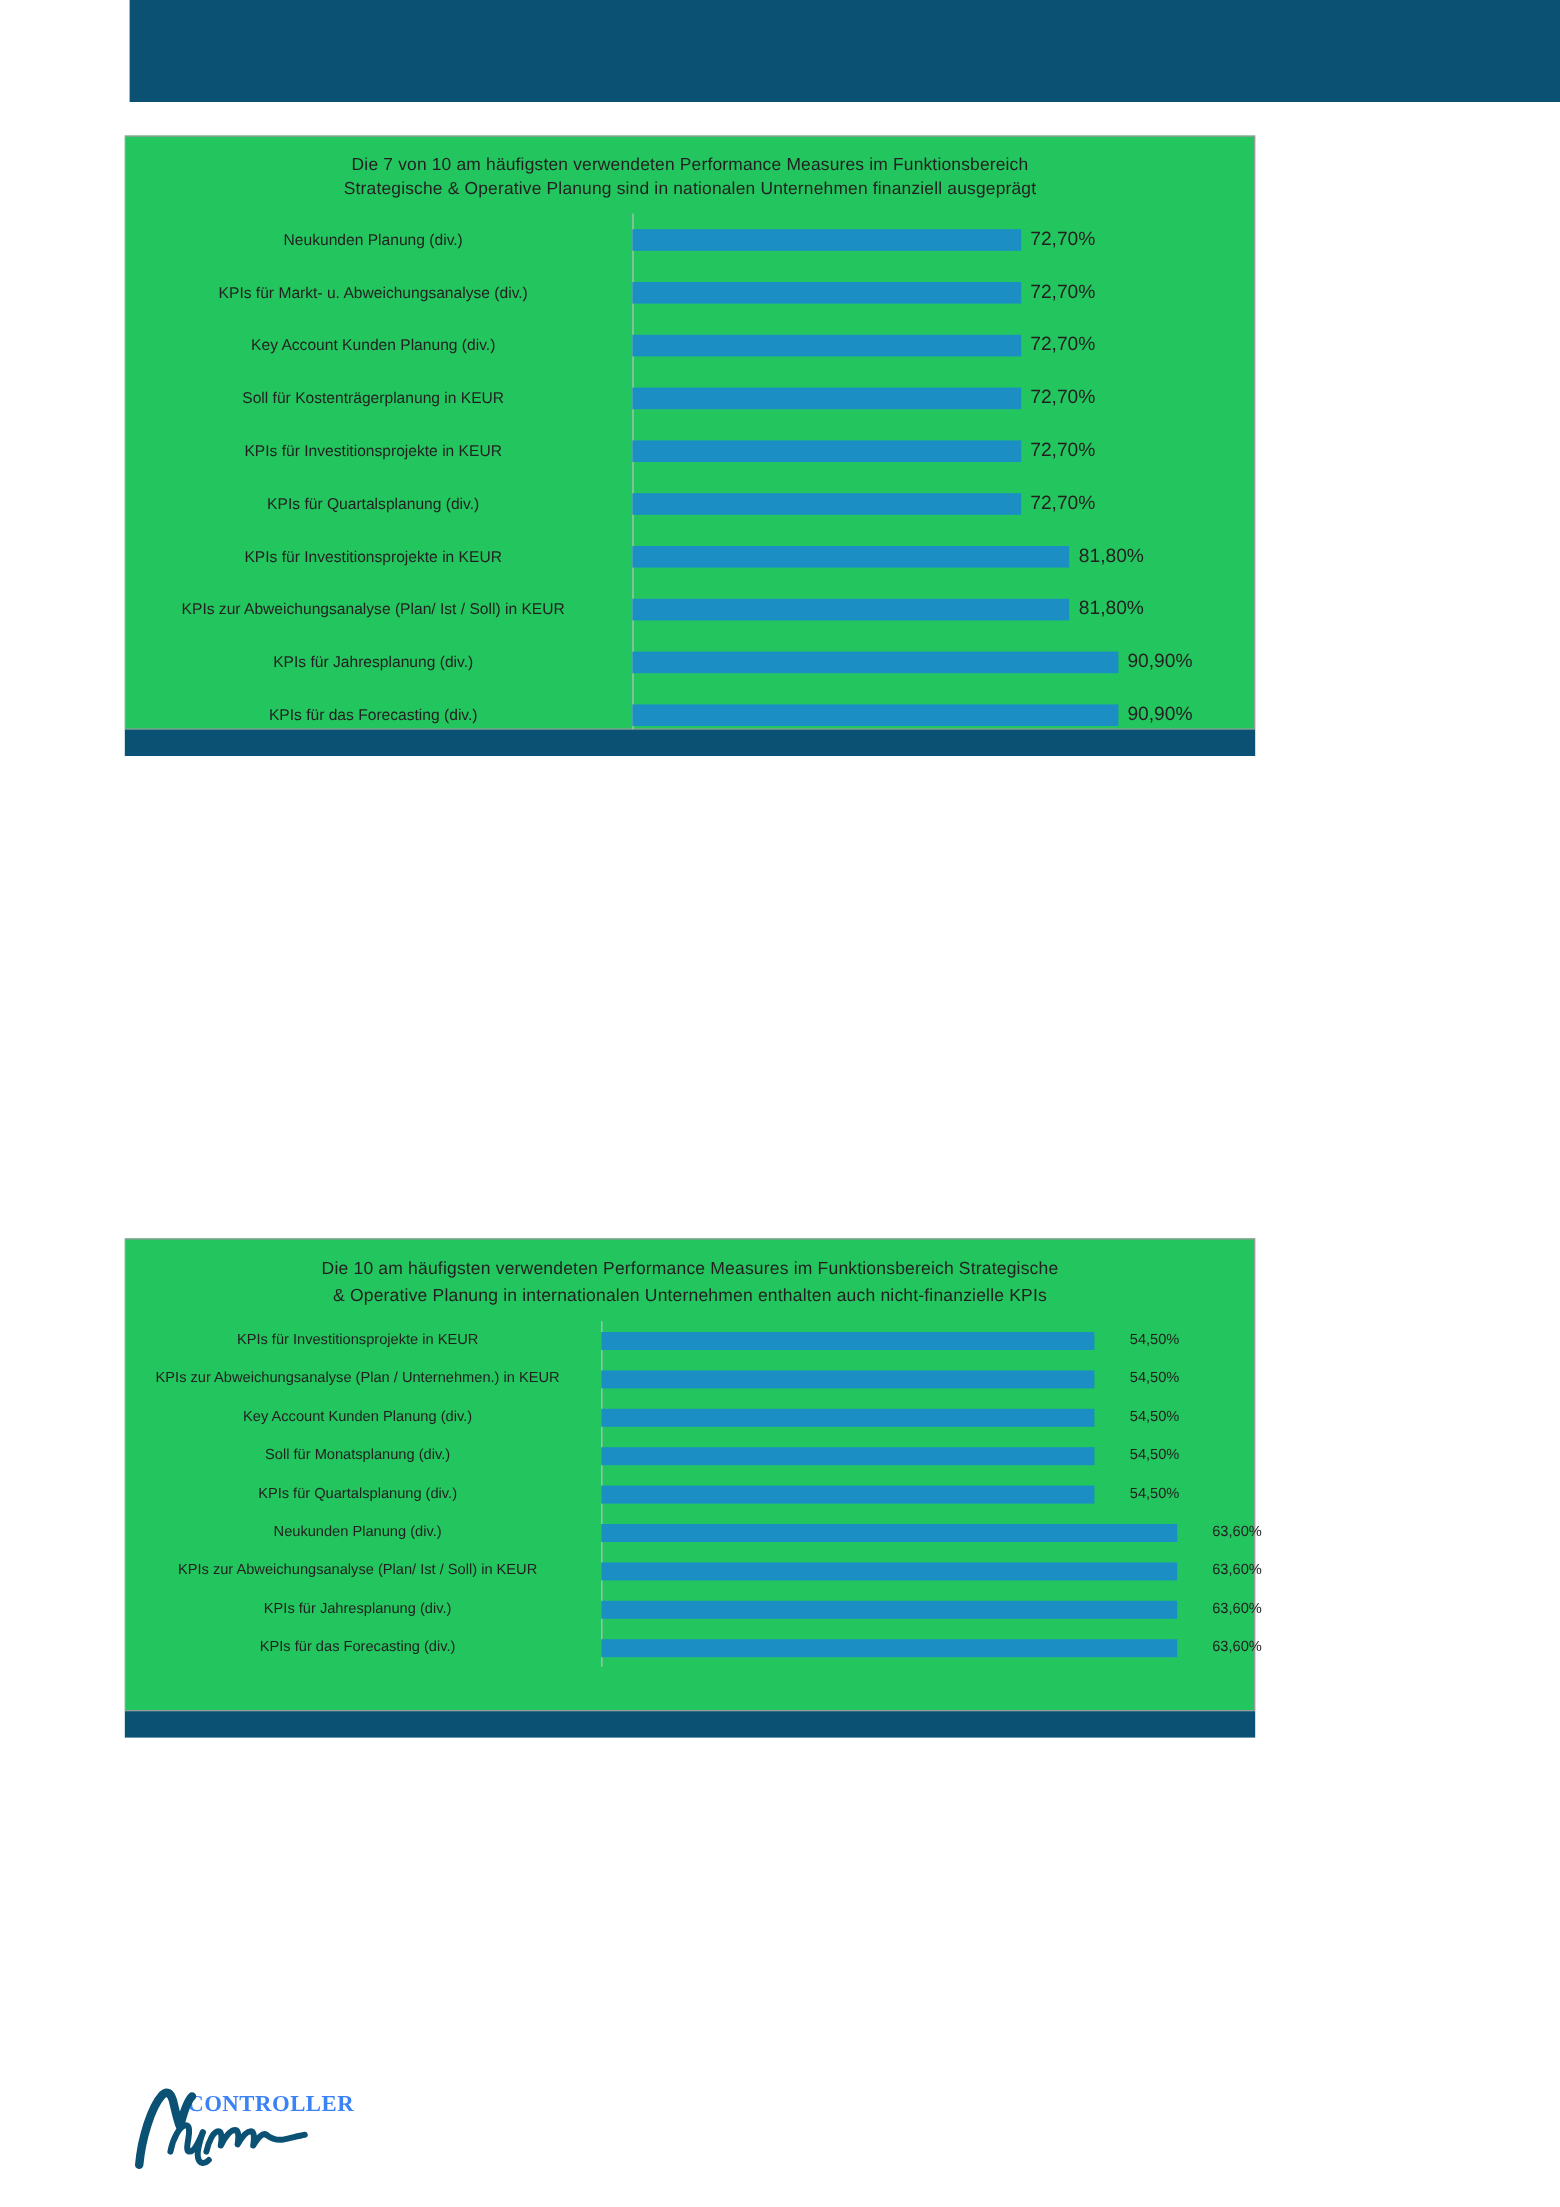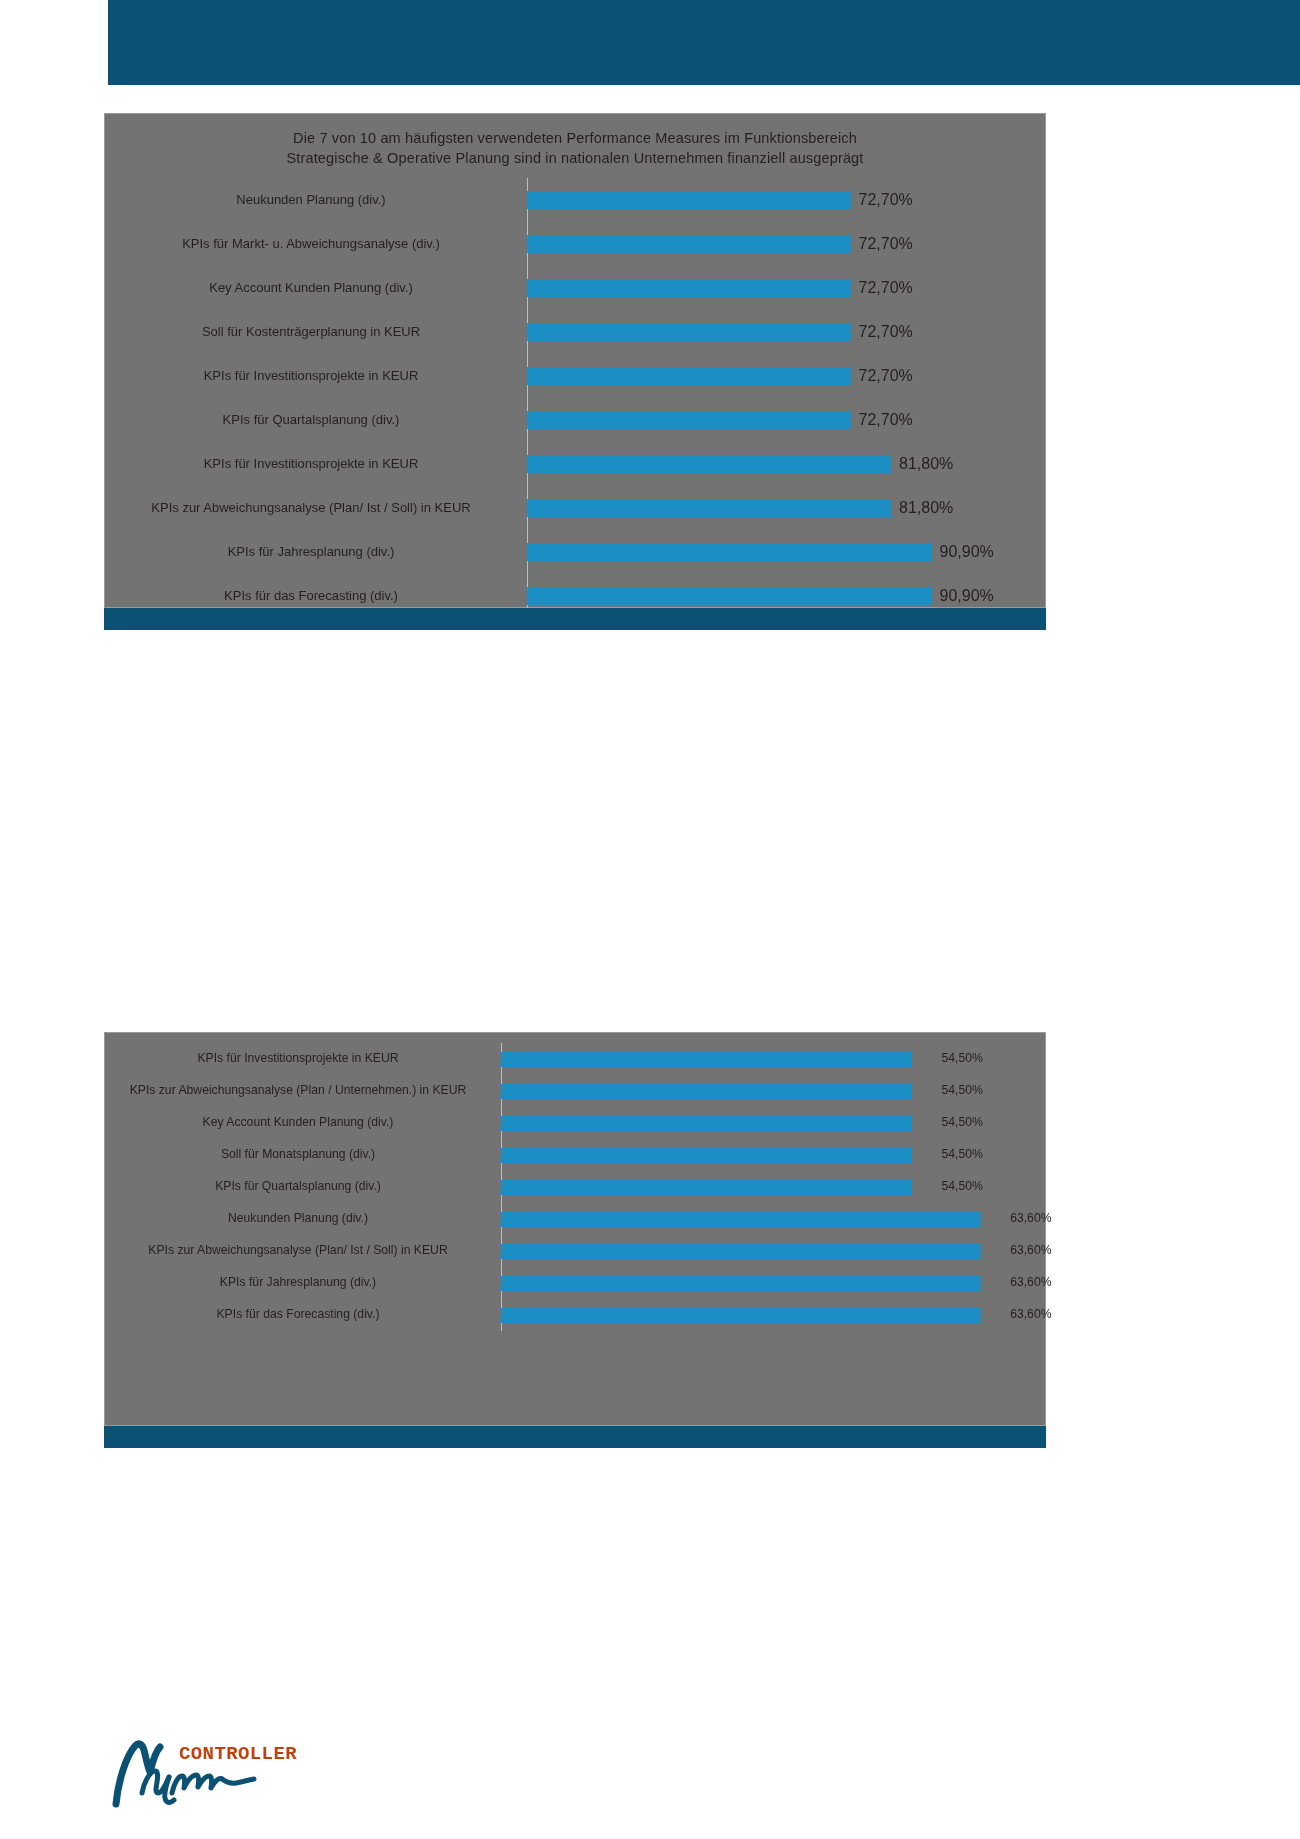--- a/index.html
+++ b/index.html
@@ -22,21 +22,21 @@
     left: 108px;
     top: 0px;
     width: 1192px;
     height: 85px;
     background: #0b5174;
   }
 
   
   .slide {
     position: absolute;
-    background: #737373;
+    background: #22c55e;
     border: 1px solid #9a9a9a;
     box-sizing: border-box;
   }
   .slide-footer {
     position: absolute;
     background: #0b5174;
   }
 
   
   #slide-1 {
@@ -151,23 +151,22 @@
     width: 260px;
     height: 76px;
   }
   .logo-word {
     position: absolute;
     left: 48px;
     top: 5px;
     font-size: 19px;
     font-weight: bold;
     letter-spacing: 0.4px;
-    color: #c2410c;
-    font-family: Liberation Mono, monospace;
-    margin-left: 23px;
+    color: #3b82f6;
+    font-family: Liberation Serif, serif;
   }
   .logo-script {
     position: absolute;
     left: 0px;
     top: 0px;
   }
 </style>
 </head>
 <body>
 
@@ -251,20 +250,24 @@
             <div class="bar" style="width: 404.505px; background: rgb(27, 143, 196);"></div>
             <div class="bar-value">90,90%</div>
           </div>
         </div>
       </div>
   </div>
 </div>
 <div class="slide-footer" id="slide-1-footer"></div>
 
 <div class="slide" id="slide-2">
+  <div class="chart-title">
+    <span>Die 10 am häufigsten verwendeten Performance Measures im Funktionsbereich Strategische</span><br>
+    <span>&amp; Operative Planung in internationalen Unternehmen enthalten auch nicht-finanzielle KPIs</span>
+  </div>
   <div class="plot">
     <div class="plot-inner" id="chart-2">
       <div class="axis-line"></div>
 
     <div class="row">
           <div class="row-label">KPIs für Investitionsprojekte in KEUR</div>
           <div class="bar-zone">
             <div class="bar" style="width: 411.475px; background: rgb(27, 143, 196);"></div>
             <div class="bar-value">54,50%</div>
           </div>

